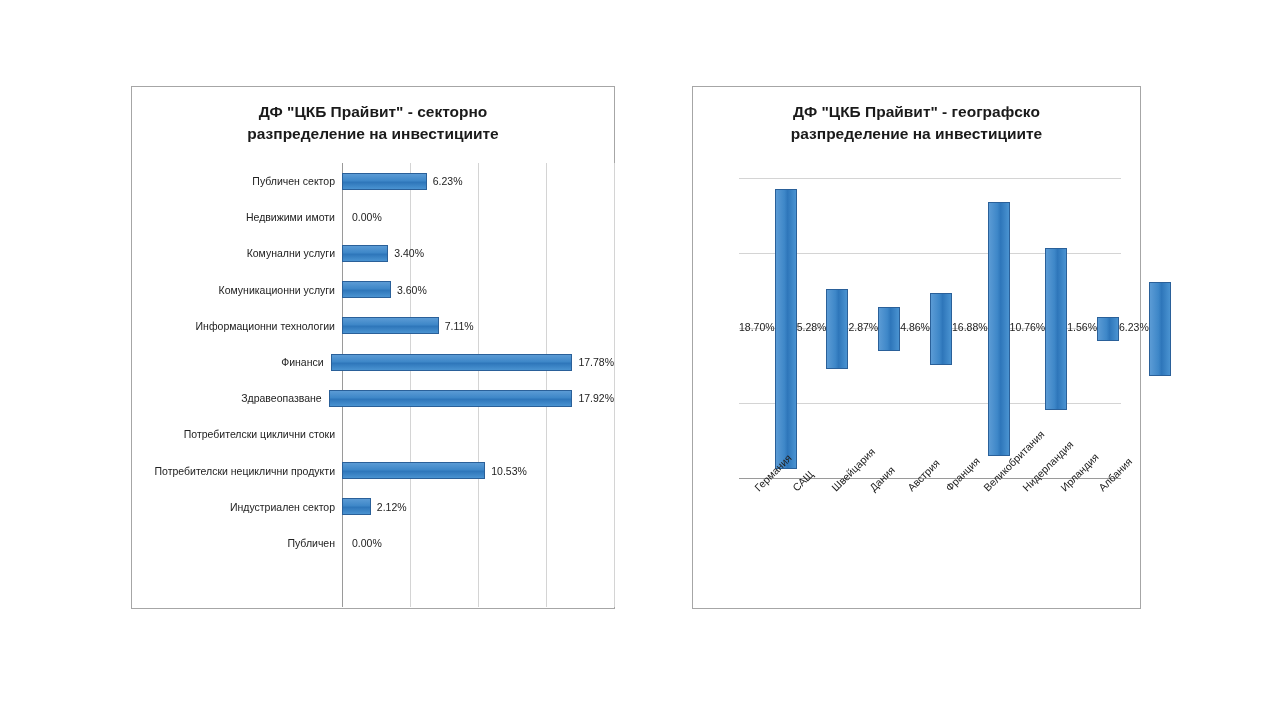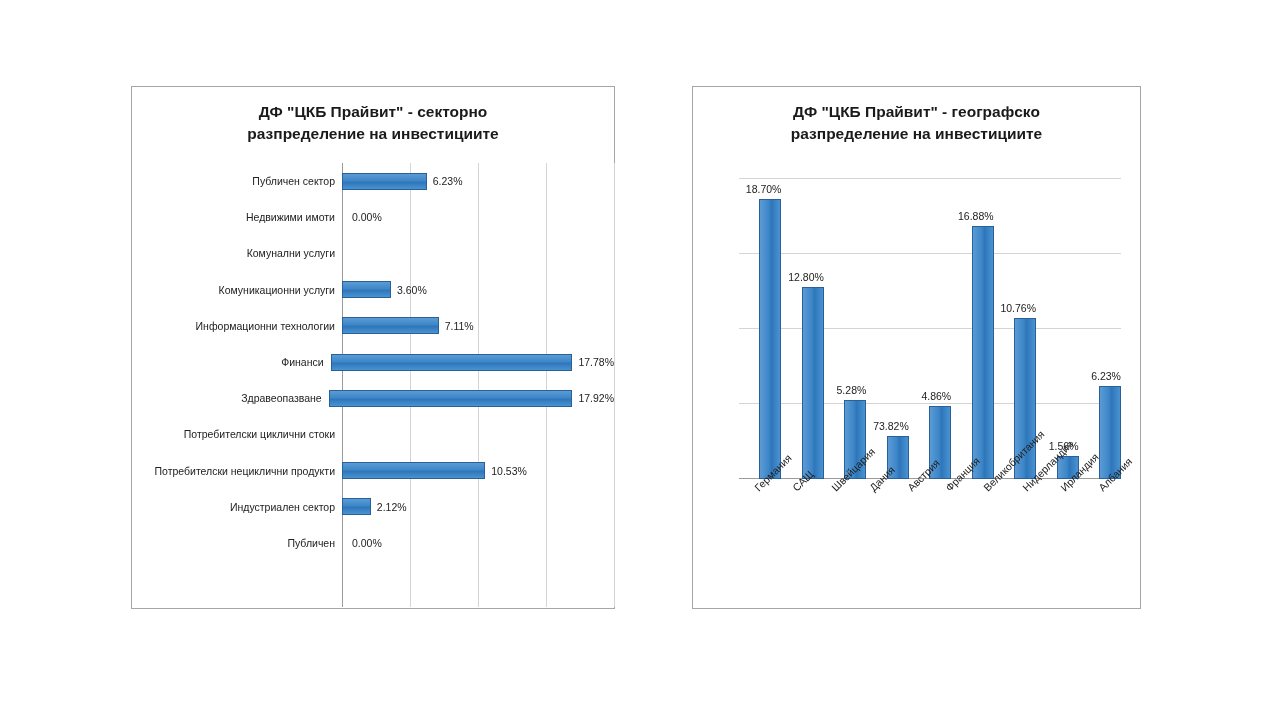--- a/index.html
+++ b/index.html
@@ -138,23 +138,23 @@
     left: 0; right: 0; top: 0; bottom: 0;
     display: flex;
     align-items: flex-end;
     justify-content: space-around;
   }
   .vbar-cell {
     position: relative;
     flex: 1 1 0;
     height: 100%;
     display: flex;
-    flex-direction: column;
+    flex-direction: row;
     justify-content: flex-end;
-    align-items: flex-end;
+    align-items: center;
   }
   .vbar-value {
     font-size: 10.5px;
     color: #222;
     margin-bottom: 4px;
     white-space: nowrap;
   }
   .vbar-fill {
     width: 22px;
     background: linear-gradient(to right, #5b9bd5 0%, #3e87c8 42%, #2e76ba 58%, #4a93d1 100%);
@@ -210,20 +210,24 @@
             </div>
           </div>
           <div class="hbar-row">
             <div class="hbar-label">Недвижими имоти</div>
             <div class="hbar-track">
               <div class="hbar-value" style="margin-left: 10px;">0.00%</div>
             </div>
           </div>
           <div class="hbar-row">
             <div class="hbar-label">Комунални услуги</div>
+            <div class="hbar-track">
+              <div class="hbar-fill" style="width: 46.24px;"></div>
+              <div class="hbar-value">3.40%</div>
+            </div>
           </div>
           <div class="hbar-row">
             <div class="hbar-label">Комуникационни услуги</div>
             <div class="hbar-track">
               <div class="hbar-fill" style="width: 48.96px;"></div>
               <div class="hbar-value">3.60%</div>
             </div>
           </div>
           <div class="hbar-row">
             <div class="hbar-label">Информационни технологии</div>
@@ -284,29 +288,25 @@
             <div class="vgrid" style="bottom: 225px;"></div>
             <div class="vgrid" style="bottom: 300px;"></div>
           </div>
         <div class="vbaseline"></div>
         <div class="vbars" id="right-bars">
             <div class="vbar-cell">
               <div class="vbar-value">18.70%</div>
               <div class="vbar-fill" style="height: 280.5px;"></div>
             </div>
             <div class="vbar-cell">
-              <div class="vbar-value">12.80%</div>
-              <div class="vbar-fill" style="height: 192px;"></div>
-            </div>
-            <div class="vbar-cell">
               <div class="vbar-value">5.28%</div>
               <div class="vbar-fill" style="height: 79.2px;"></div>
             </div>
             <div class="vbar-cell">
-              <div class="vbar-value">73.82%</div>
+              <div class="vbar-value">2.87%</div>
               <div class="vbar-fill" style="height: 43.05px;"></div>
             </div>
             <div class="vbar-cell">
               <div class="vbar-value">4.86%</div>
               <div class="vbar-fill" style="height: 72.9px;"></div>
             </div>
             <div class="vbar-cell">
               <div class="vbar-value">16.88%</div>
               <div class="vbar-fill" style="height: 253.2px;"></div>
             </div>

